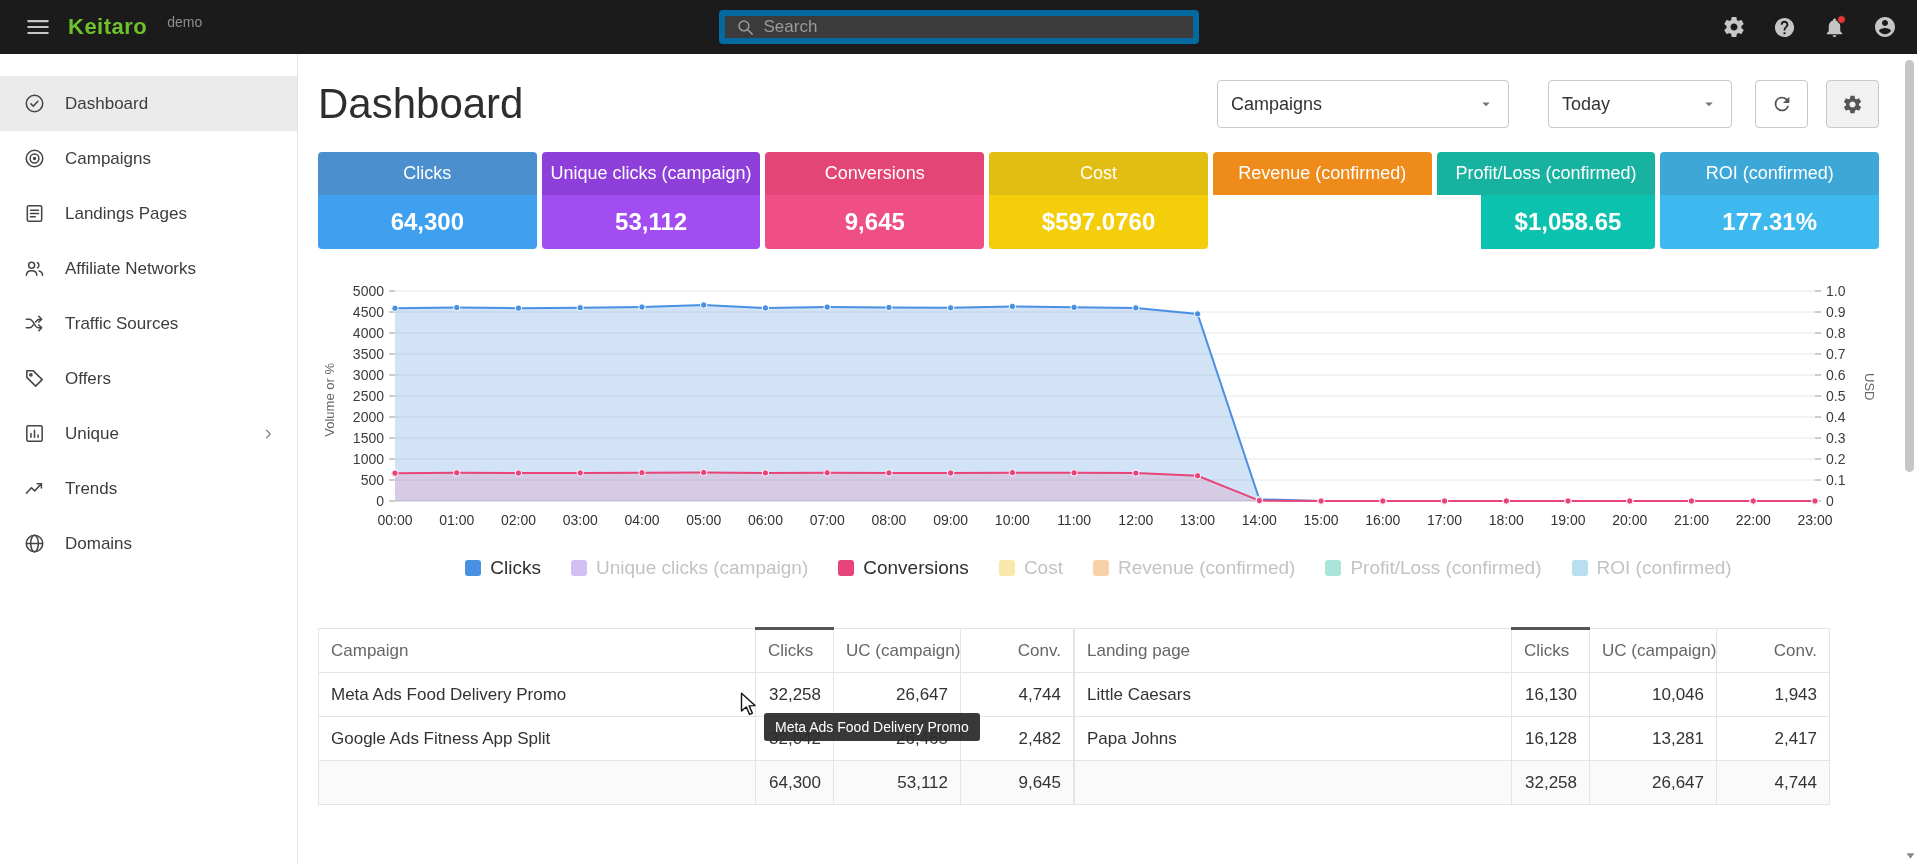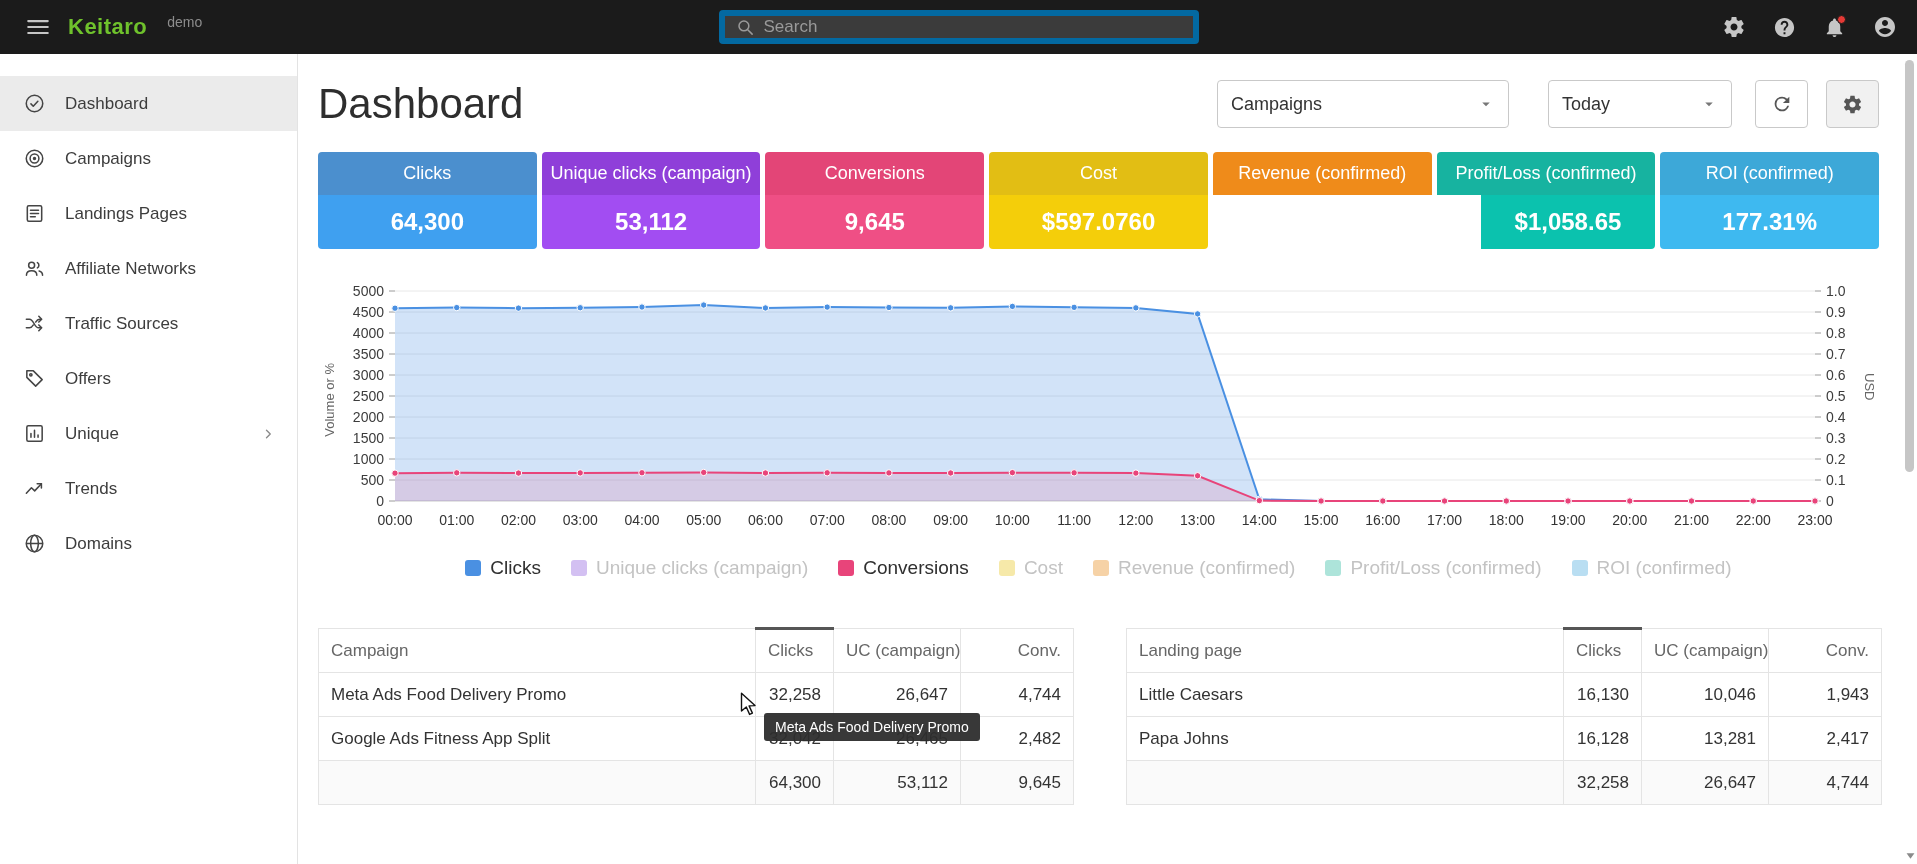--- a/index.html
+++ b/index.html
@@ -50,21 +50,21 @@
   .chart-canvas text{font-family:"Liberation Sans",sans-serif}
   .ylab-left{position:absolute;left:4px;top:86px;writing-mode:vertical-rl;transform:rotate(180deg);color:#666;font-size:13px}
   .ylab-right{position:absolute;right:2px;top:96px;writing-mode:vertical-rl;color:#666;font-size:13px}
 
   .legend{margin-top:22px;display:flex;justify-content:center;gap:30px;align-items:center}
   .legend-item{display:flex;align-items:center;gap:9px;font-size:19px;color:#2f2f2f;cursor:pointer}
   .legend-item.off{color:#c3c3c3}
   .swatch{width:16px;height:16px;border-radius:3px;display:inline-block;flex:none}
 
   
-  .tables{display:flex;gap:52px;margin-top:48px}
+  .tables{display:flex;margin-top:48px}
   table{border-collapse:collapse;font-size:17px;color:#333;background:#fff;table-layout:fixed}
   .tbl-left{width:755px}
   .tbl-right{width:754px}
   th,td{border:1px solid #e4e4e4;height:44px;padding:0 12px;font-weight:normal;overflow:hidden;white-space:nowrap}
   th{color:#666;text-align:left}
   th.num,td.num{text-align:right}
   th.sorted{border-top:3px solid #565656}
   tbody tr{cursor:pointer}
   tfoot td{background:#fafafa}
   .col-name{width:437px}.col-clicks{width:78px}.col-uc{width:127px}.col-conv{width:113px}

